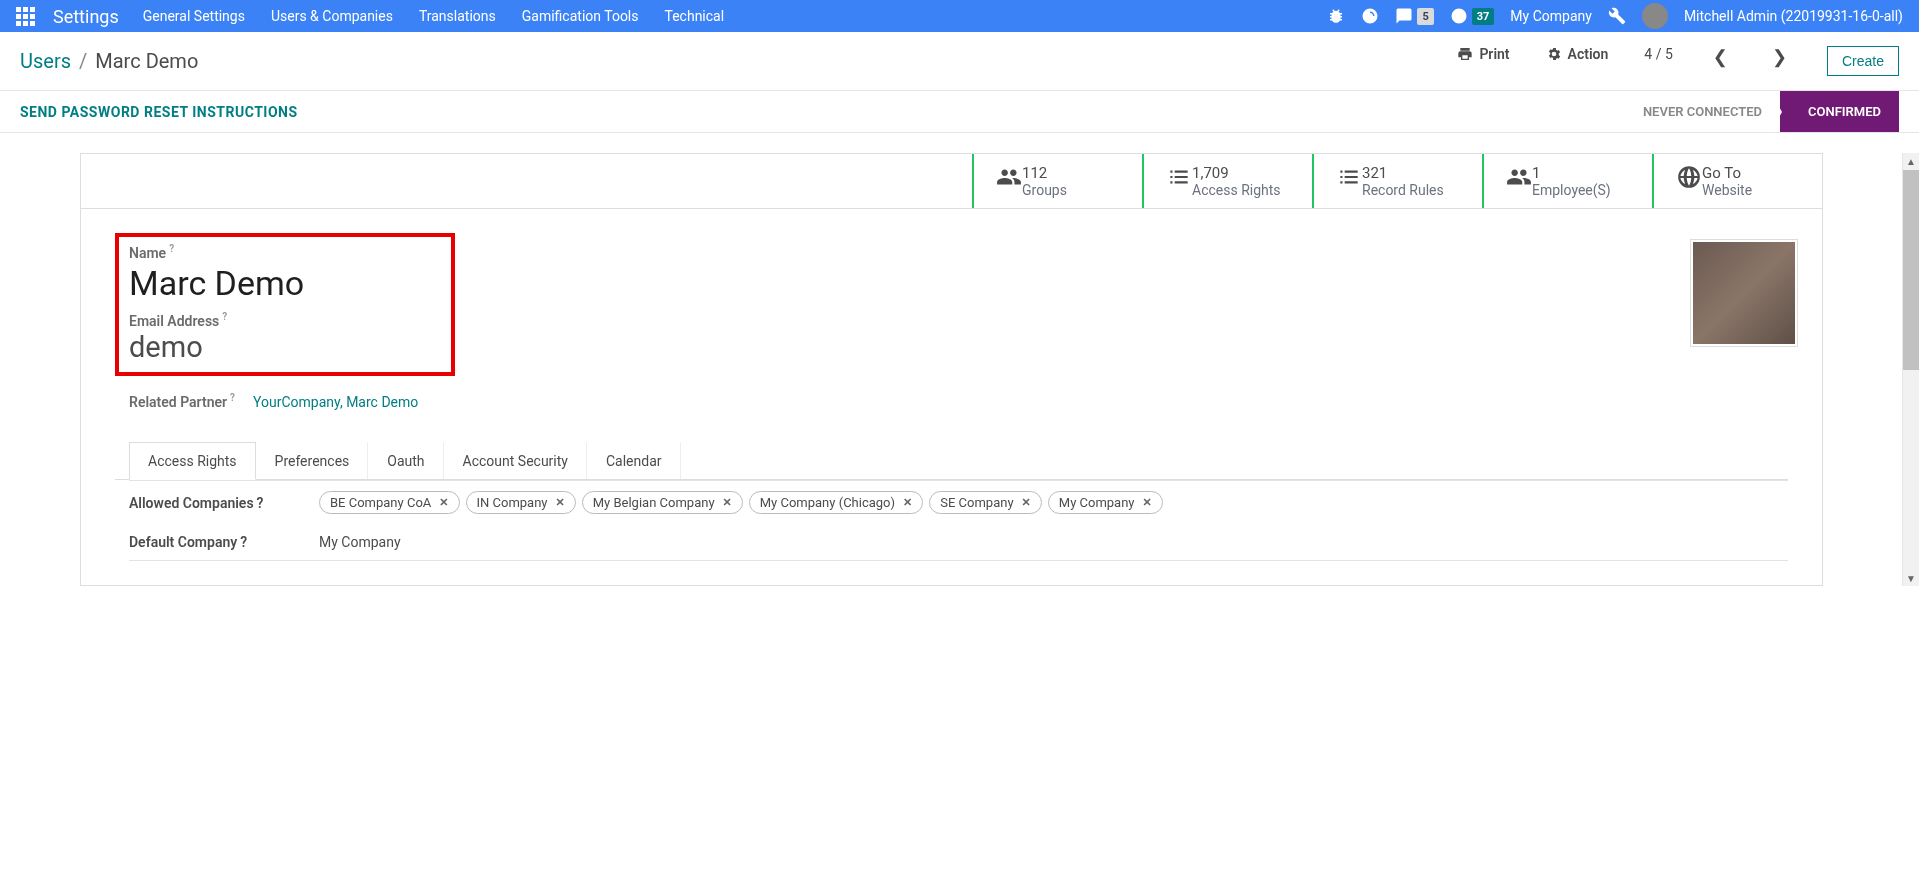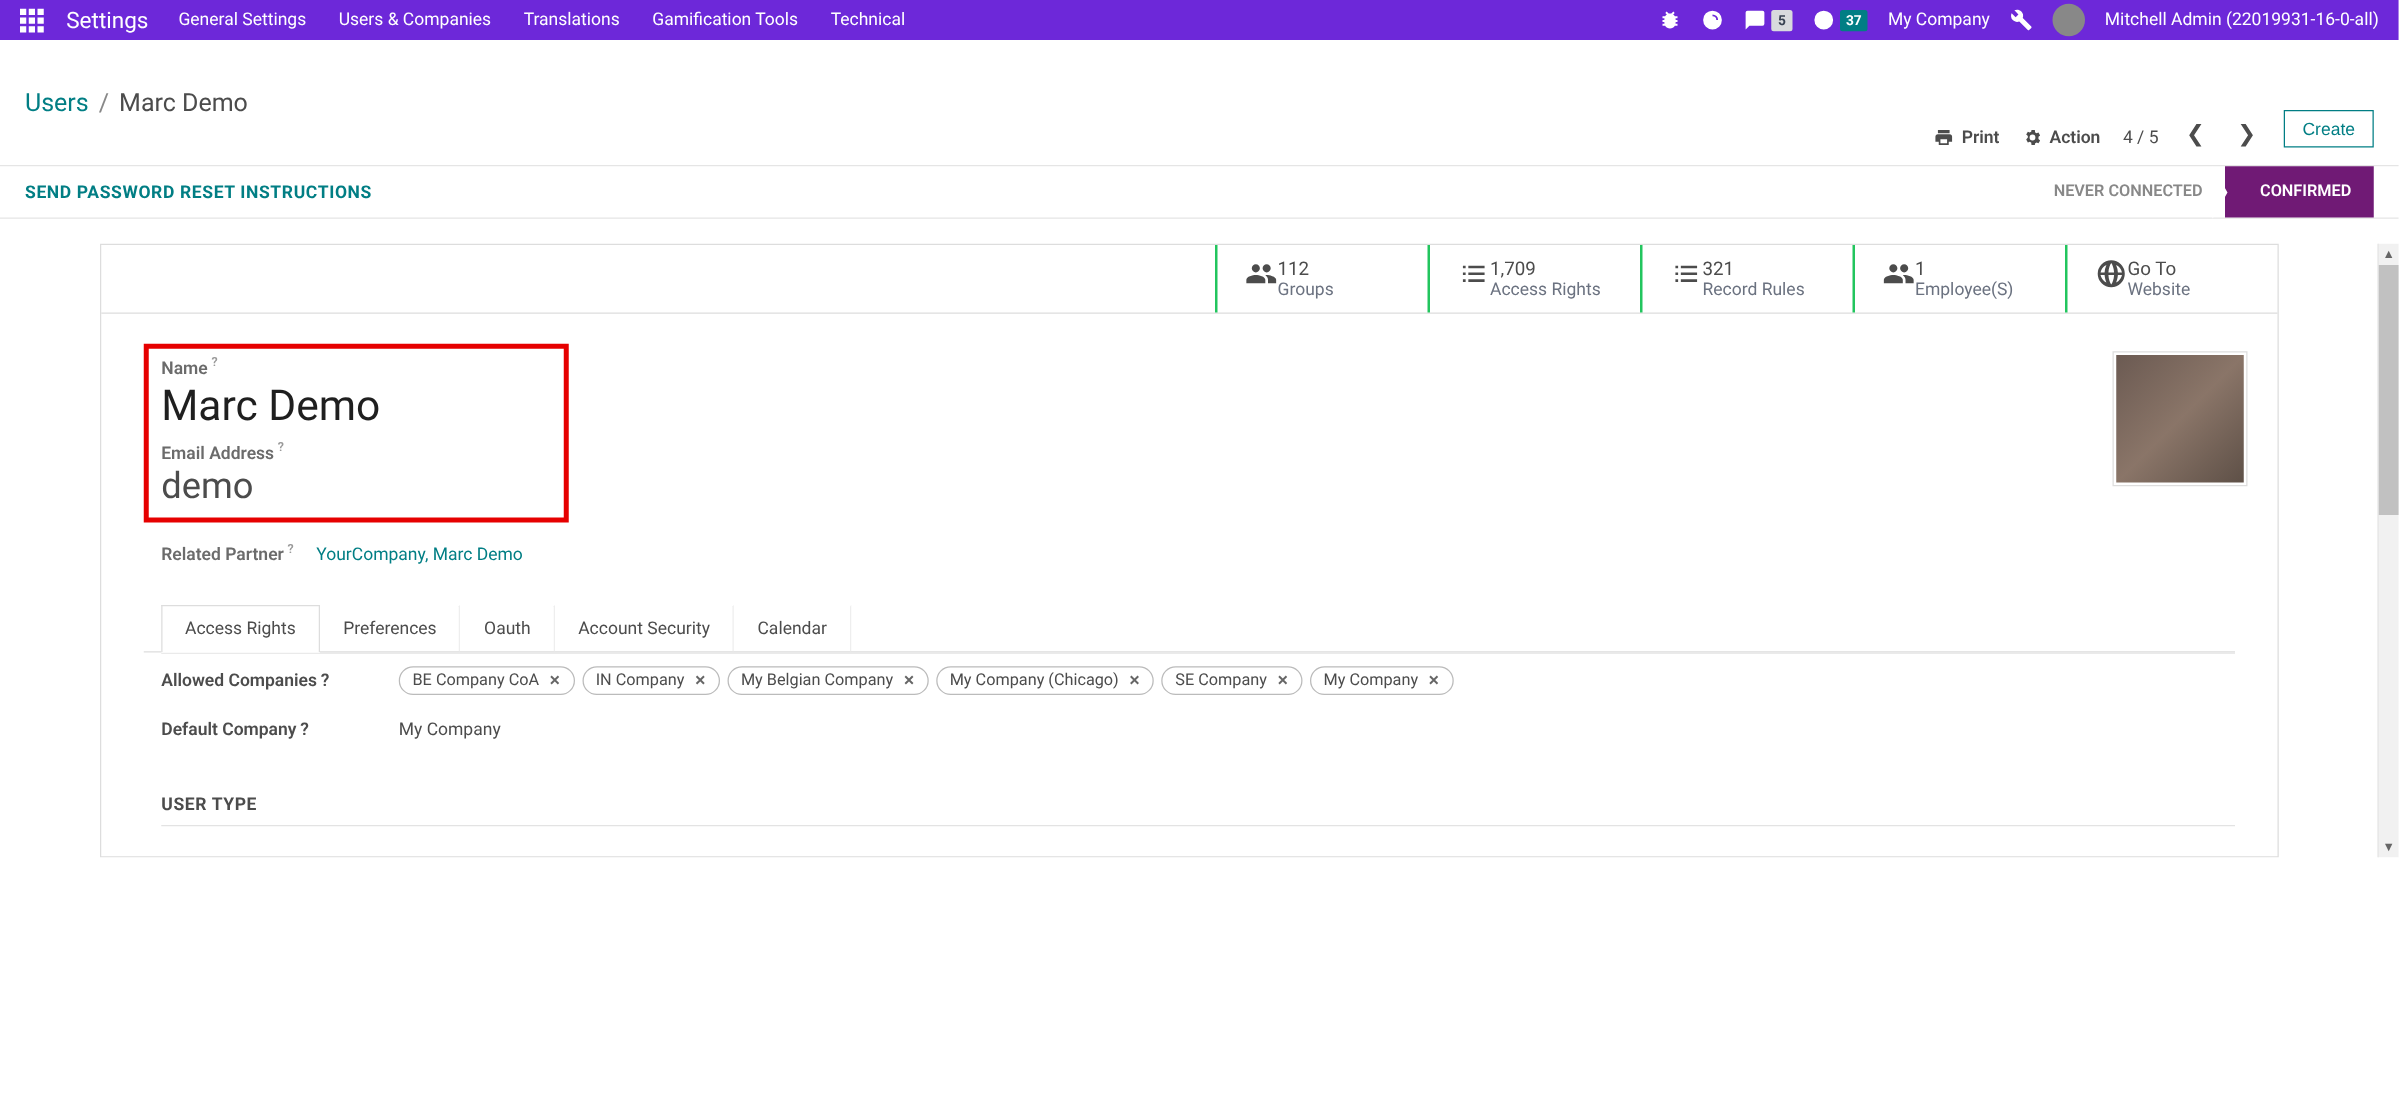--- a/index.html
+++ b/index.html
@@ -1,40 +1,40 @@
 <!DOCTYPE html>
 <html><head>
 <meta charset="utf-8">
 <style>
 * { box-sizing: border-box; margin: 0; padding: 0; }
 body { font-family: -apple-system, BlinkMacSystemFont, "Segoe UI", Roboto, sans-serif; font-size: 14px; color: #4c4c4c; background: #fff; }
 
 
-.navbar { background: #6d28d9; height: 30px; display: flex; align-items: center; padding: 16px 16px; color: #fff; }
+.navbar { background: #3b82f6; height: 30px; display: flex; align-items: center; padding: 16px 16px; color: #fff; }
 .navbar-left { display: flex; align-items: center; gap: 14px; }
 .apps-icon { display: grid; grid-template-columns: repeat(3, 5px); grid-template-rows: repeat(3, 5px); gap: 2px; cursor: pointer; }
 .apps-icon span { background: #fff; width: 5px; height: 5px; }
 .brand { font-size: 18px; font-weight: 400; margin-left: 4px; margin-right: 10px; }
 .nav-menu { display: flex; gap: 26px; }
 .nav-item { color: #fff; cursor: pointer; font-size: 14px; }
 .navbar-right { margin-left: auto; display: flex; align-items: center; gap: 16px; }
 .nav-icon { cursor: pointer; display: flex; align-items: center; gap: 4px; }
 .nav-icon svg { fill: #fff; width: 18px; height: 18px; }
 .badge { background: #d8dadd; color: #374151; font-weight: 700; font-size: 11px; padding: 2px 5px; border-radius: 2px; }
 .badge-teal { background: #017e84; color: #fff; }
 .avatar-sm { width: 26px; height: 26px; border-radius: 50%; background: #888; display: inline-block; }
 .user-label { cursor: pointer; }
 
 
 .breadcrumb-bar { display: flex; align-items: center; padding: 14px 20px; border-bottom: 1px solid #e5e5e5; }
 .breadcrumb { display: flex; gap: 8px; font-size: 20px; align-items: center; }
 .breadcrumb a { color: #017e84; text-decoration: none; cursor: pointer; }
 .breadcrumb .sep { color: #888; }
 .breadcrumb .current { color: #4c4c4c; }
-.bc-right { margin-left: auto; display: flex; align-items: flex-end; gap: 18px; margin-top: 42px; }
+.bc-right { margin-left: auto; display: flex; align-items: flex-start; gap: 36px; }
 .bc-link { display: flex; align-items: center; gap: 6px; cursor: pointer; color: #4c4c4c; font-weight: 600; }
 .bc-link svg { width: 16px; height: 16px; fill: #4c4c4c; }
 .pager-text { color: #4c4c4c; }
 .pager-arrow { cursor: pointer; color: #4c4c4c; font-size: 18px; padding: 0 4px; }
 .btn-create { border: 1px solid #017e84; color: #017e84; background: #fff; padding: 6px 14px; cursor: pointer; font-size: 14px; }
 
 
 .status-bar { display: flex; align-items: center; border-bottom: 1px solid #e5e5e5; padding: 0 20px; height: 42px; position: relative; gap: 44px; }
 .status-btn { color: #017e84; font-weight: 700; font-size: 14px; cursor: pointer; letter-spacing: 0.5px; }
 .statusbar-right { margin-left: auto; display: flex; align-items: stretch; height: 100%; }
@@ -301,21 +301,20 @@
         </div>
 
         <div class="form-row">
           <span class="lbl">
                 <span>Default Company</span>
                 <span class="q">?</span>
               </span>
           <span class="plain-val">My Company</span>
         </div>
 
-        <div class="section-title">USER TYPE</div>
         <hr class="hr">
 
       </div>
     </div>
   </div>
 </div>
 
 <div style="position:absolute; right:0; top:0; bottom:0; width:17px; background:#f1f1f1; border-left:1px solid #e5e5e5;">
   <div class="scrollbar-arrow" style="top:0;">▲</div>
   <div style="position:absolute; top:17px; left:0; right:0; height:200px; background:#c1c1c1;"></div>

